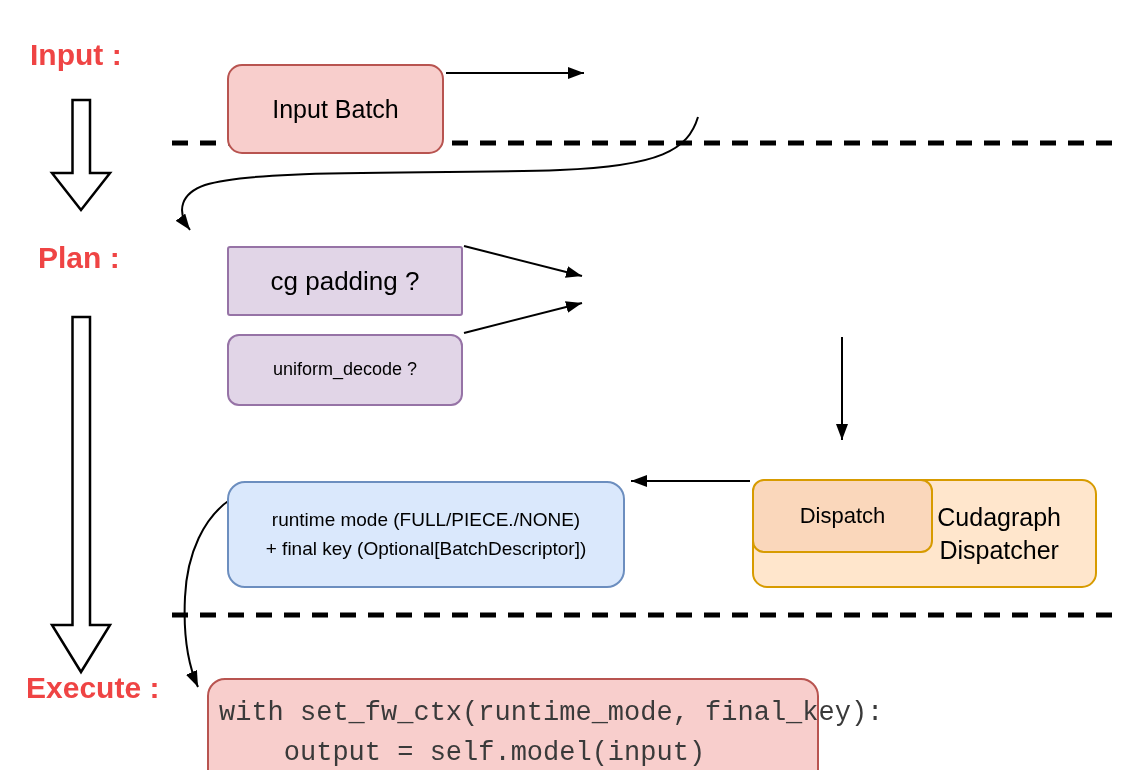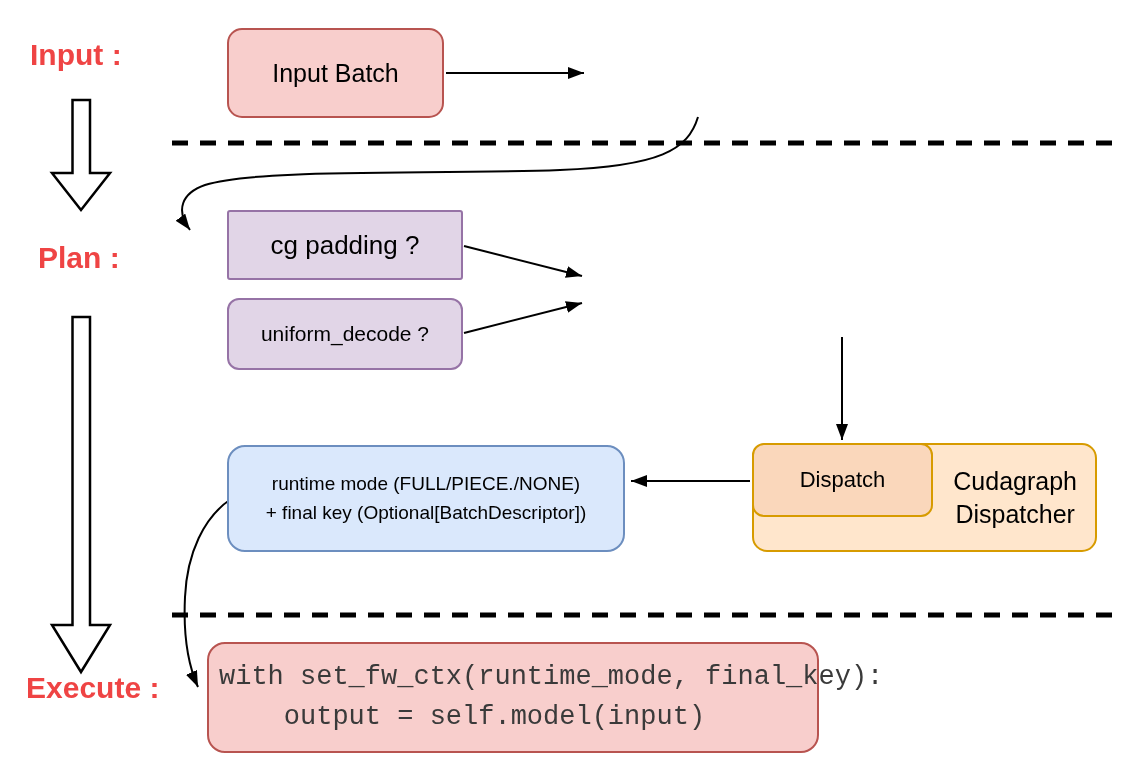--- a/index.html
+++ b/index.html
@@ -22,27 +22,28 @@
     box-sizing:border-box;
     border:2px solid #701a75;
     border-radius:15px;
     display:flex;
     align-items:center;
     justify-content:center;
     text-align:center;
     color:#000;
     white-space:pre;
     line-height:1.4;
+    margin-top:36px;
   }
   #box-input-batch  {left:227px; top:28px;  width:217px; height:90px;  font-size:25px;}
   #box-preprocess   {left:588px; top:28px;  width:219px; height:89px;  font-size:25px;}
   #box-cg-padding   {left:227px; top:210px; width:236px; height:70px;  font-size:26px; border-radius:3px;}
-  #box-uniform-decode{left:227px;top:298px; width:236px; height:72px;  font-size:21px; border-radius:12px;}
+  #box-uniform-decode{left:227px;top:298px; width:236px; height:72px;  font-size:18px; border-radius:12px;}
   #box-init-key     {left:587px; top:228px; width:508px; height:108px; font-size:22px; border-radius:18px;}
-  #box-cuda-outer   {left:752px; top:443px; width:345px; height:109px; border-radius:15px; justify-content:flex-end; padding-right:18px; font-size:25px; line-height:1.3;}
+  #box-cuda-outer   {left:752px; top:443px; width:345px; height:109px; border-radius:15px; justify-content:flex-end; padding-right:34px; font-size:25px; line-height:1.3;}
   #box-dispatch     {left:752px; top:443px; width:181px; height:74px;  font-size:22px; border-radius:12px;}
   #box-runtime-key  {left:227px; top:445px; width:398px; height:107px; font-size:19px; border-radius:18px; line-height:1.5;}
   #box-execute-code {left:207px; top:642px; width:612px; height:111px; border-radius:18px;
                      font-family:"Liberation Mono", monospace; font-size:27px;
                      justify-content:flex-start; text-align:left; padding-left:10px;
                      color:#3a3a3a; line-height:1.45;}
   svg.connectors{position:absolute; left:0; top:0; pointer-events:none;}
 </style>
 </head>
 <body>

